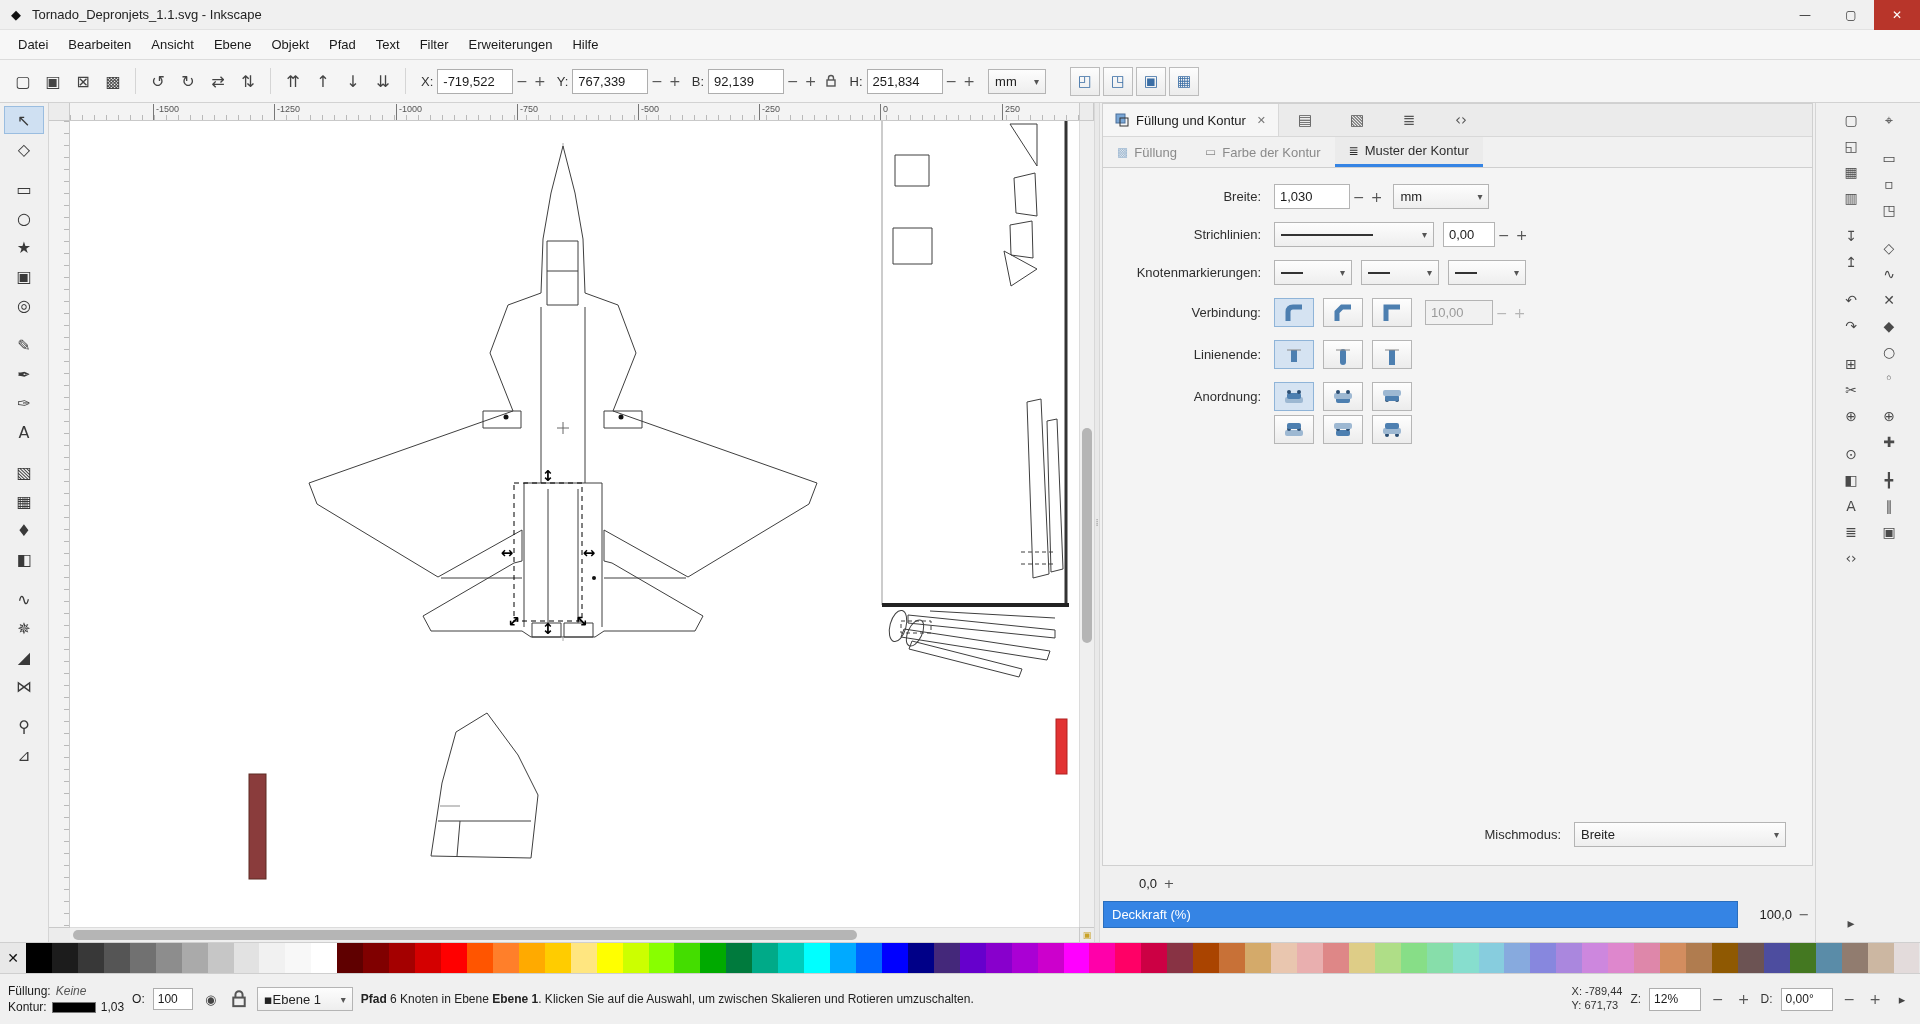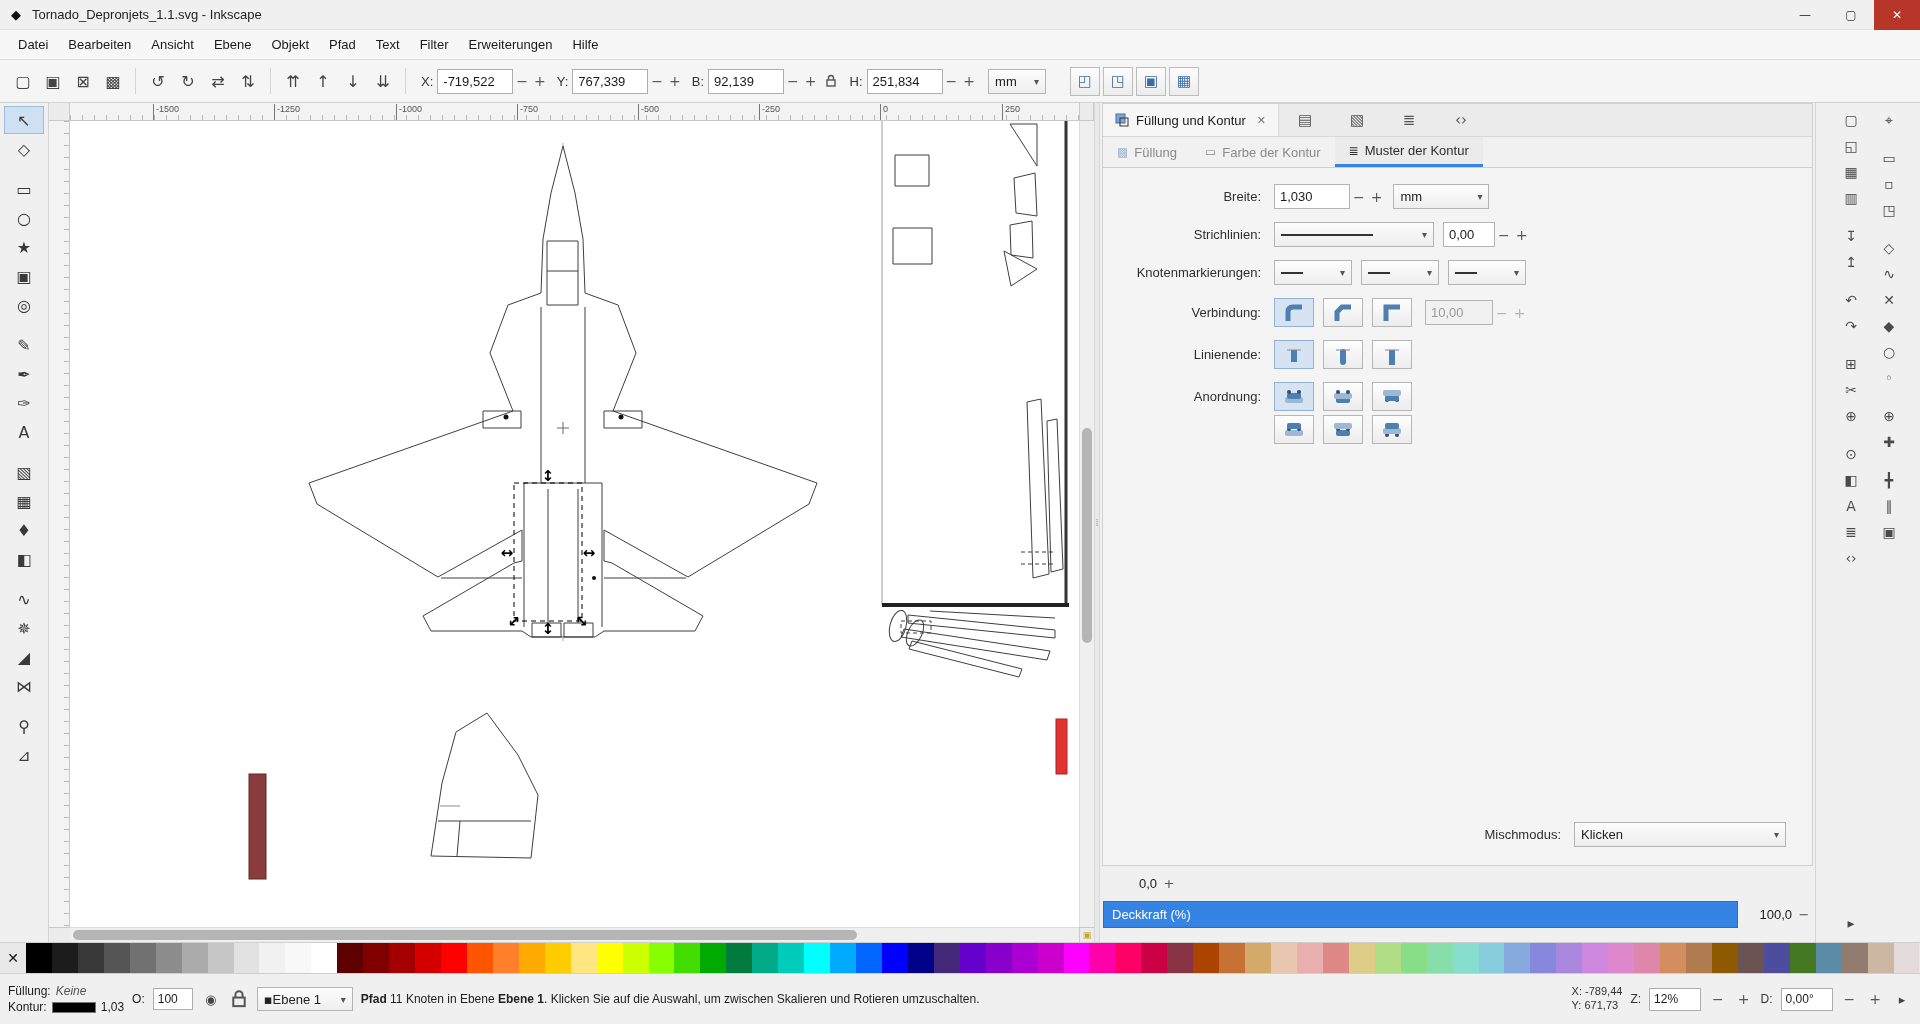--- a/index.html
+++ b/index.html
@@ -497,21 +497,21 @@
                 <circle cx="16" cy="15" r="2" fill="#2c4f73"></circle>
               <rect x="2" y="8" width="18" height="6" rx="2" fill="#9db8d2"></rect>
               <rect x="4" y="3" width="14" height="6" rx="2" fill="#4d7fb0"></rect>
               </svg>
           </div>
         </div>
 
         <div class="prow misch">
           <span class="plabel" style="width:auto;">Mischmodus:</span>
           <div class="dd" style="width:212px;">
-            <span>Klicken</span>
+            <span>Breite</span>
               <span class="arrow icon">▾</span>
           </div>
         </div>
       </div>
     </div>
 
     <div class="srow">
       <div class="sval">0,0</div>
       <div class="sspin icon">+</div>
     </div>
@@ -668,21 +668,21 @@
   <div class="sb-icon icon">◉</div>
   <svg class="sb-icon" width="14" height="14" viewBox="0 0 14 14">
     <rect x="3" y="6" width="8" height="6" fill="none" stroke="#555" stroke-width="1.4"></rect>
     <path d="M4.5 6 V4 a2.5 2.5 0 0 1 5 0 V6" fill="none" stroke="#555" stroke-width="1.4"></path>
   </svg>
   <div class="dd layer-dd" style="width:96px;">
     <span><span class="icon">▪</span><span>Ebene 1</span></span>
     <span class="arrow icon">▾</span>
   </div>
   <div class="message">
-    <b>Pfad</b><span> 11 Knoten in Ebene </span><b>Ebene 1</b><span>. Klicken Sie auf die Auswahl, um zwischen Skalieren und Rotieren umzuschalten.</span>
+    <b>Pfad</b><span> 6 Knoten in Ebene </span><b>Ebene 1</b><span>. Klicken Sie auf die Auswahl, um zwischen Skalieren und Rotieren umzuschalten.</span>
   </div>
   <div class="xyblock">
     <span><span>X:</span> <span>-789,44</span></span>
     <span><span>Y:</span> <span>671,73</span></span>
   </div>
   <span class="zlabel">Z:</span>
   <div class="zentry">12%</div>
   <span class="spin icon">−</span>
   <span class="spin icon">+</span>
   <span class="zlabel">D:</span>

